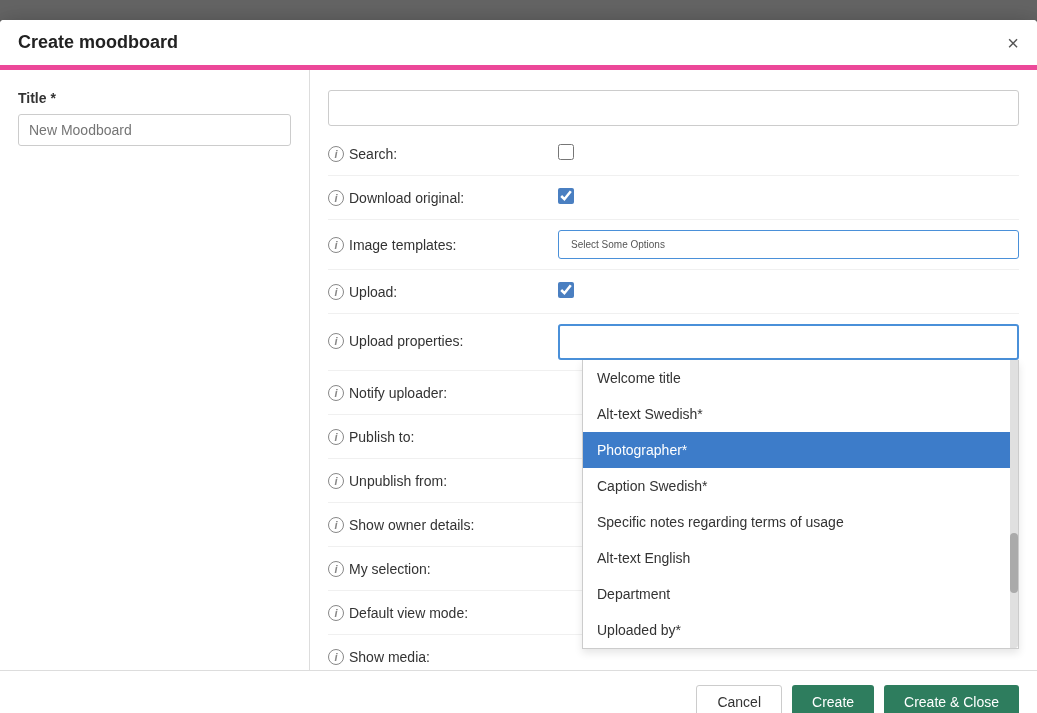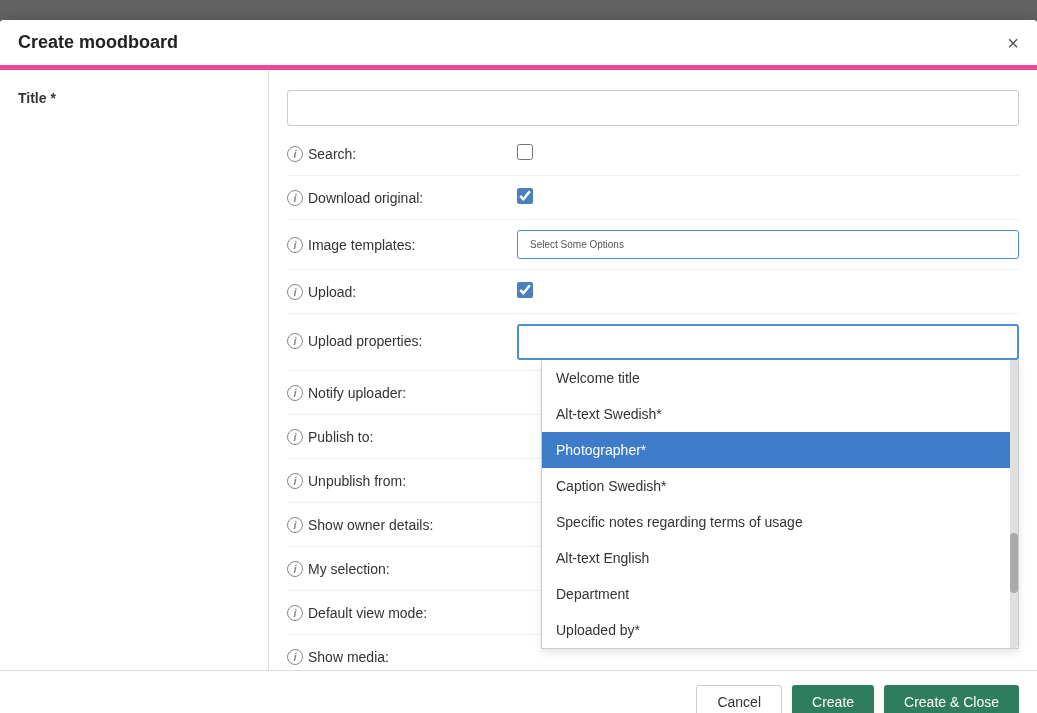--- a/index.html
+++ b/index.html
@@ -52,21 +52,21 @@
       background: none;
       border: none;
       line-height: 1;
     }
     .modal-body {
       display: flex;
       flex: 1;
       overflow: hidden;
     }
     .left-panel {
-      width: 269px;
+      width: 310px;
       border-right: 1px solid #ddd;
       padding: 20px 18px;
       background: #fff;
     }
     .title-label {
       font-size: 14px;
       font-weight: bold;
       color: #333;
       margin-bottom: 8px;
     }
@@ -245,20 +245,21 @@
 
     <div class="modal-header">
       <span class="modal-title">Create moodboard</span>
       <button class="modal-close">×</button>
     </div>
 
     <div class="modal-body">
 
       <div class="left-panel">
         <div class="title-label">Title *</div>
+        <input class="title-input" type="text" placeholder="New Moodboard" style="">
       </div>
 
       <div class="right-panel">
 
         <div class="top-input-area">
           <input class="top-text-input" type="text" value="" style="">
         </div>
 
         <div class="form-row">
           <div class="form-label">

